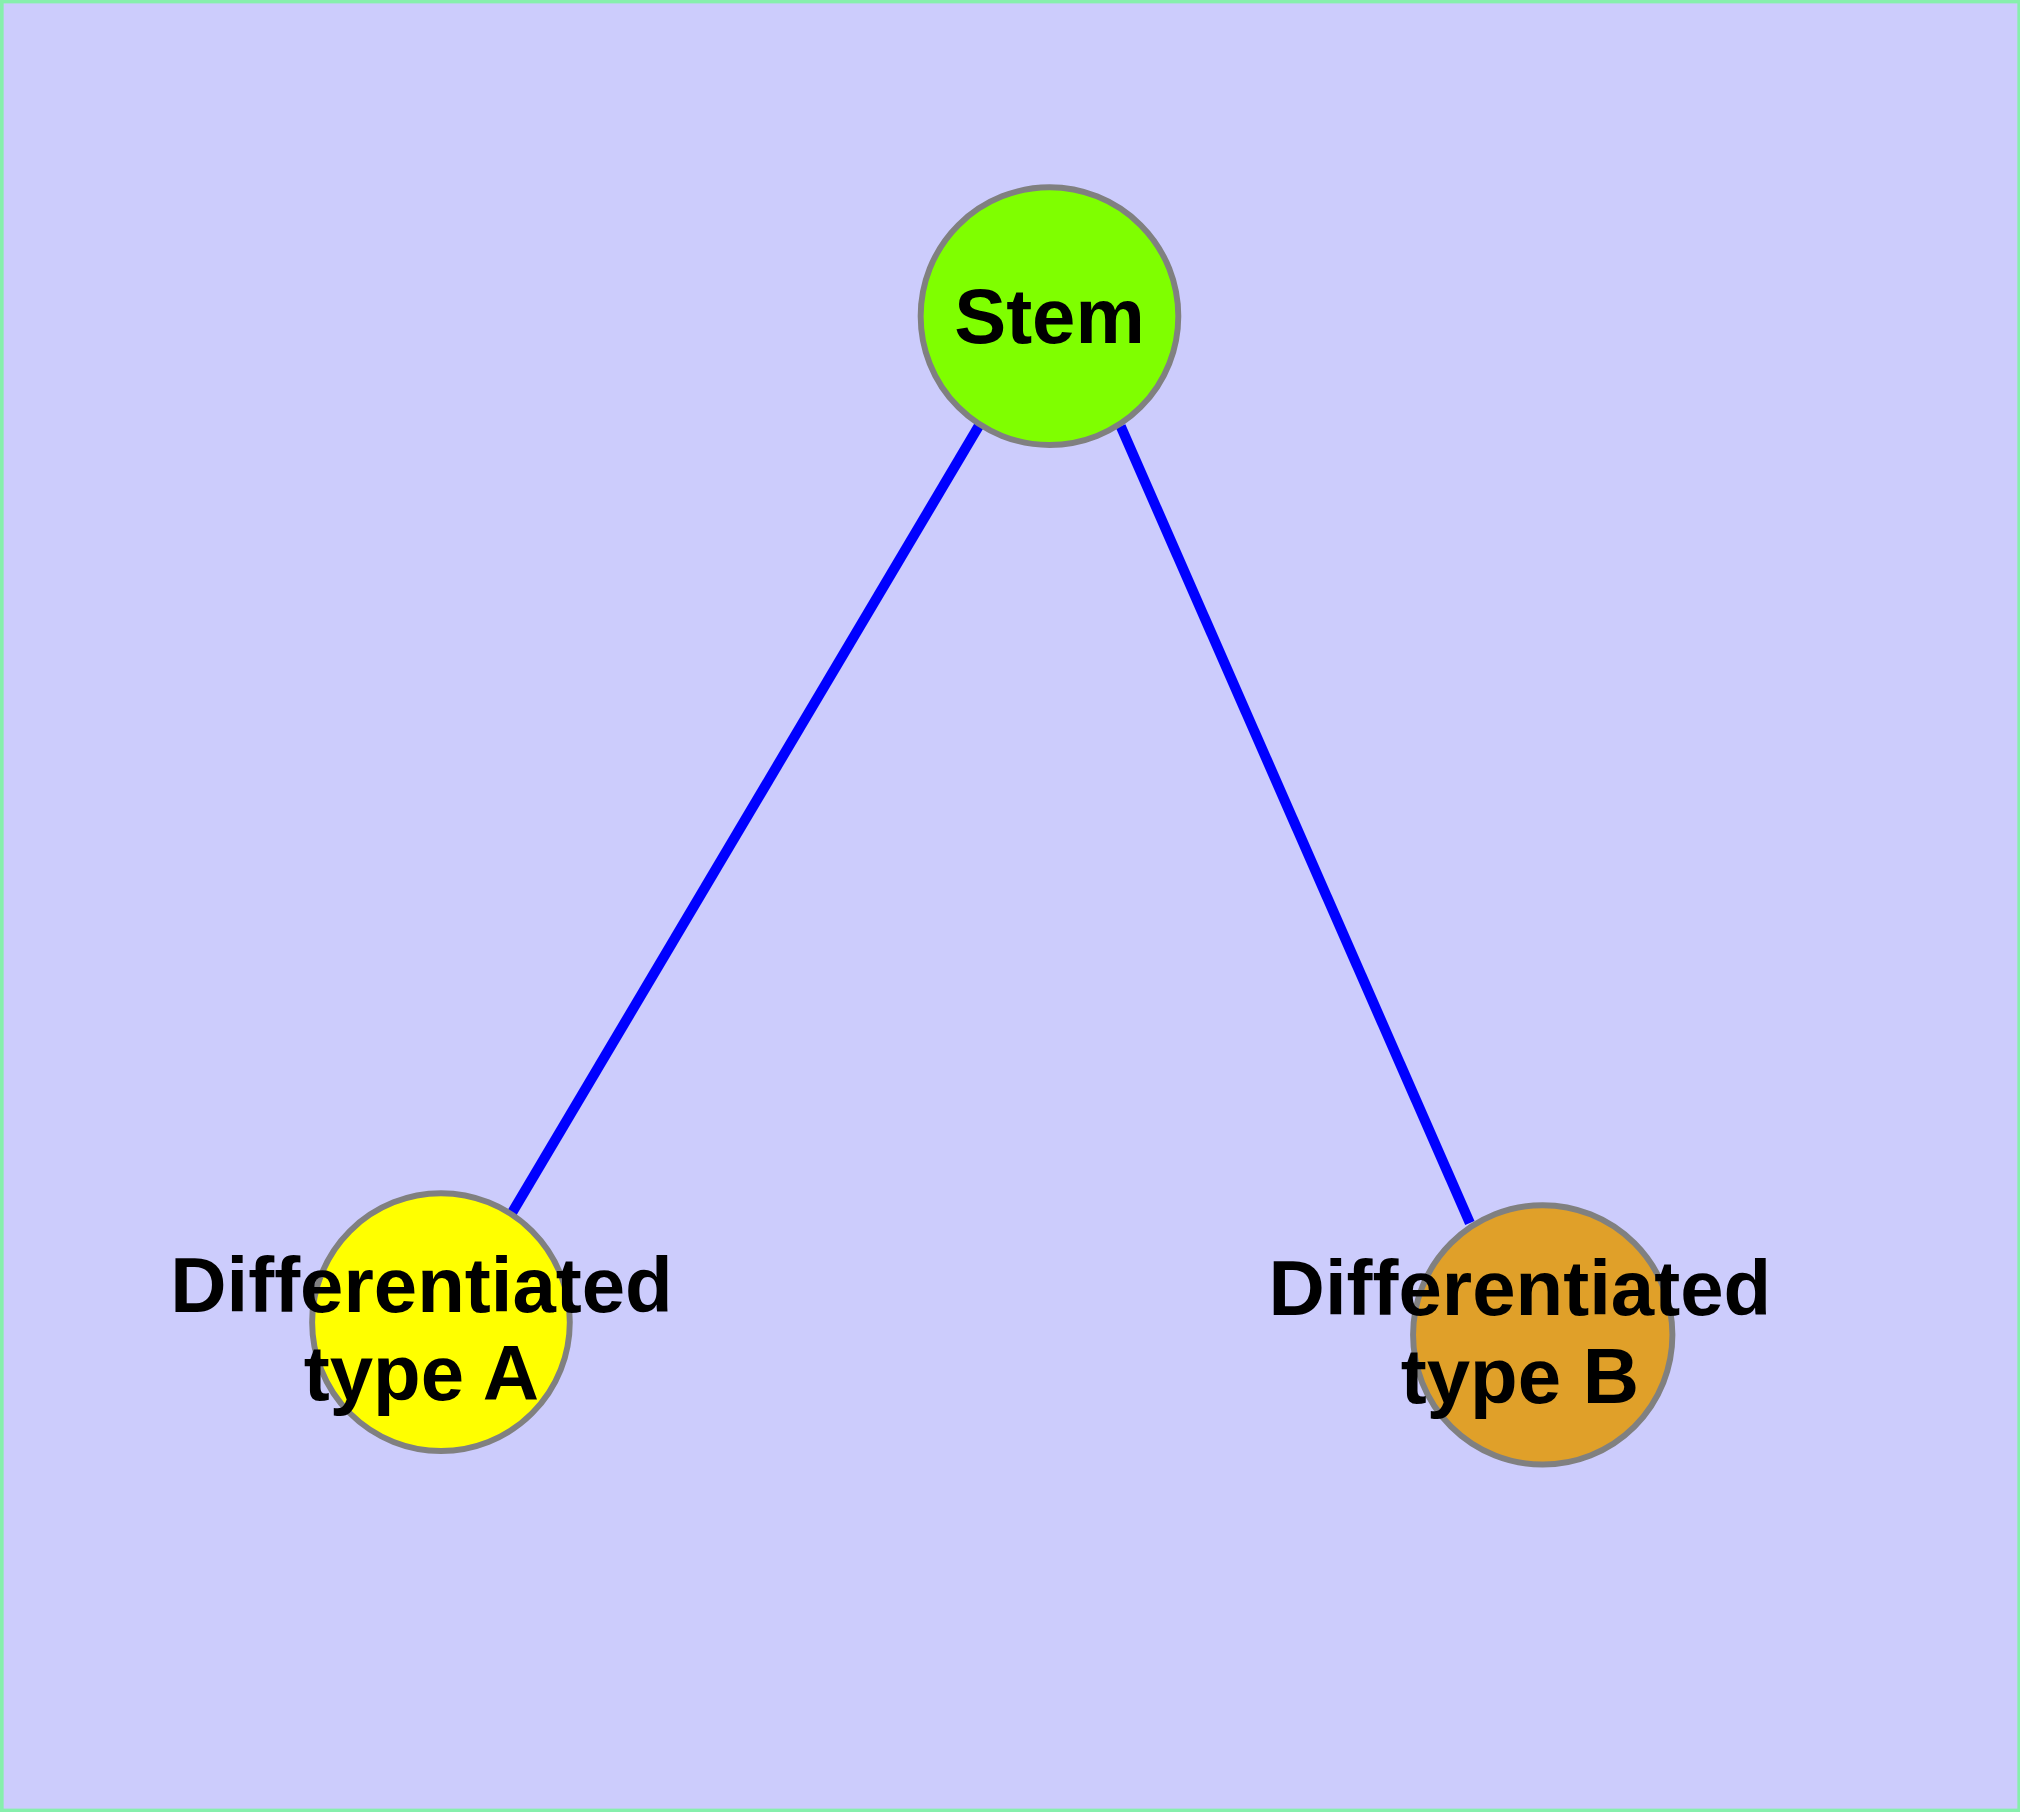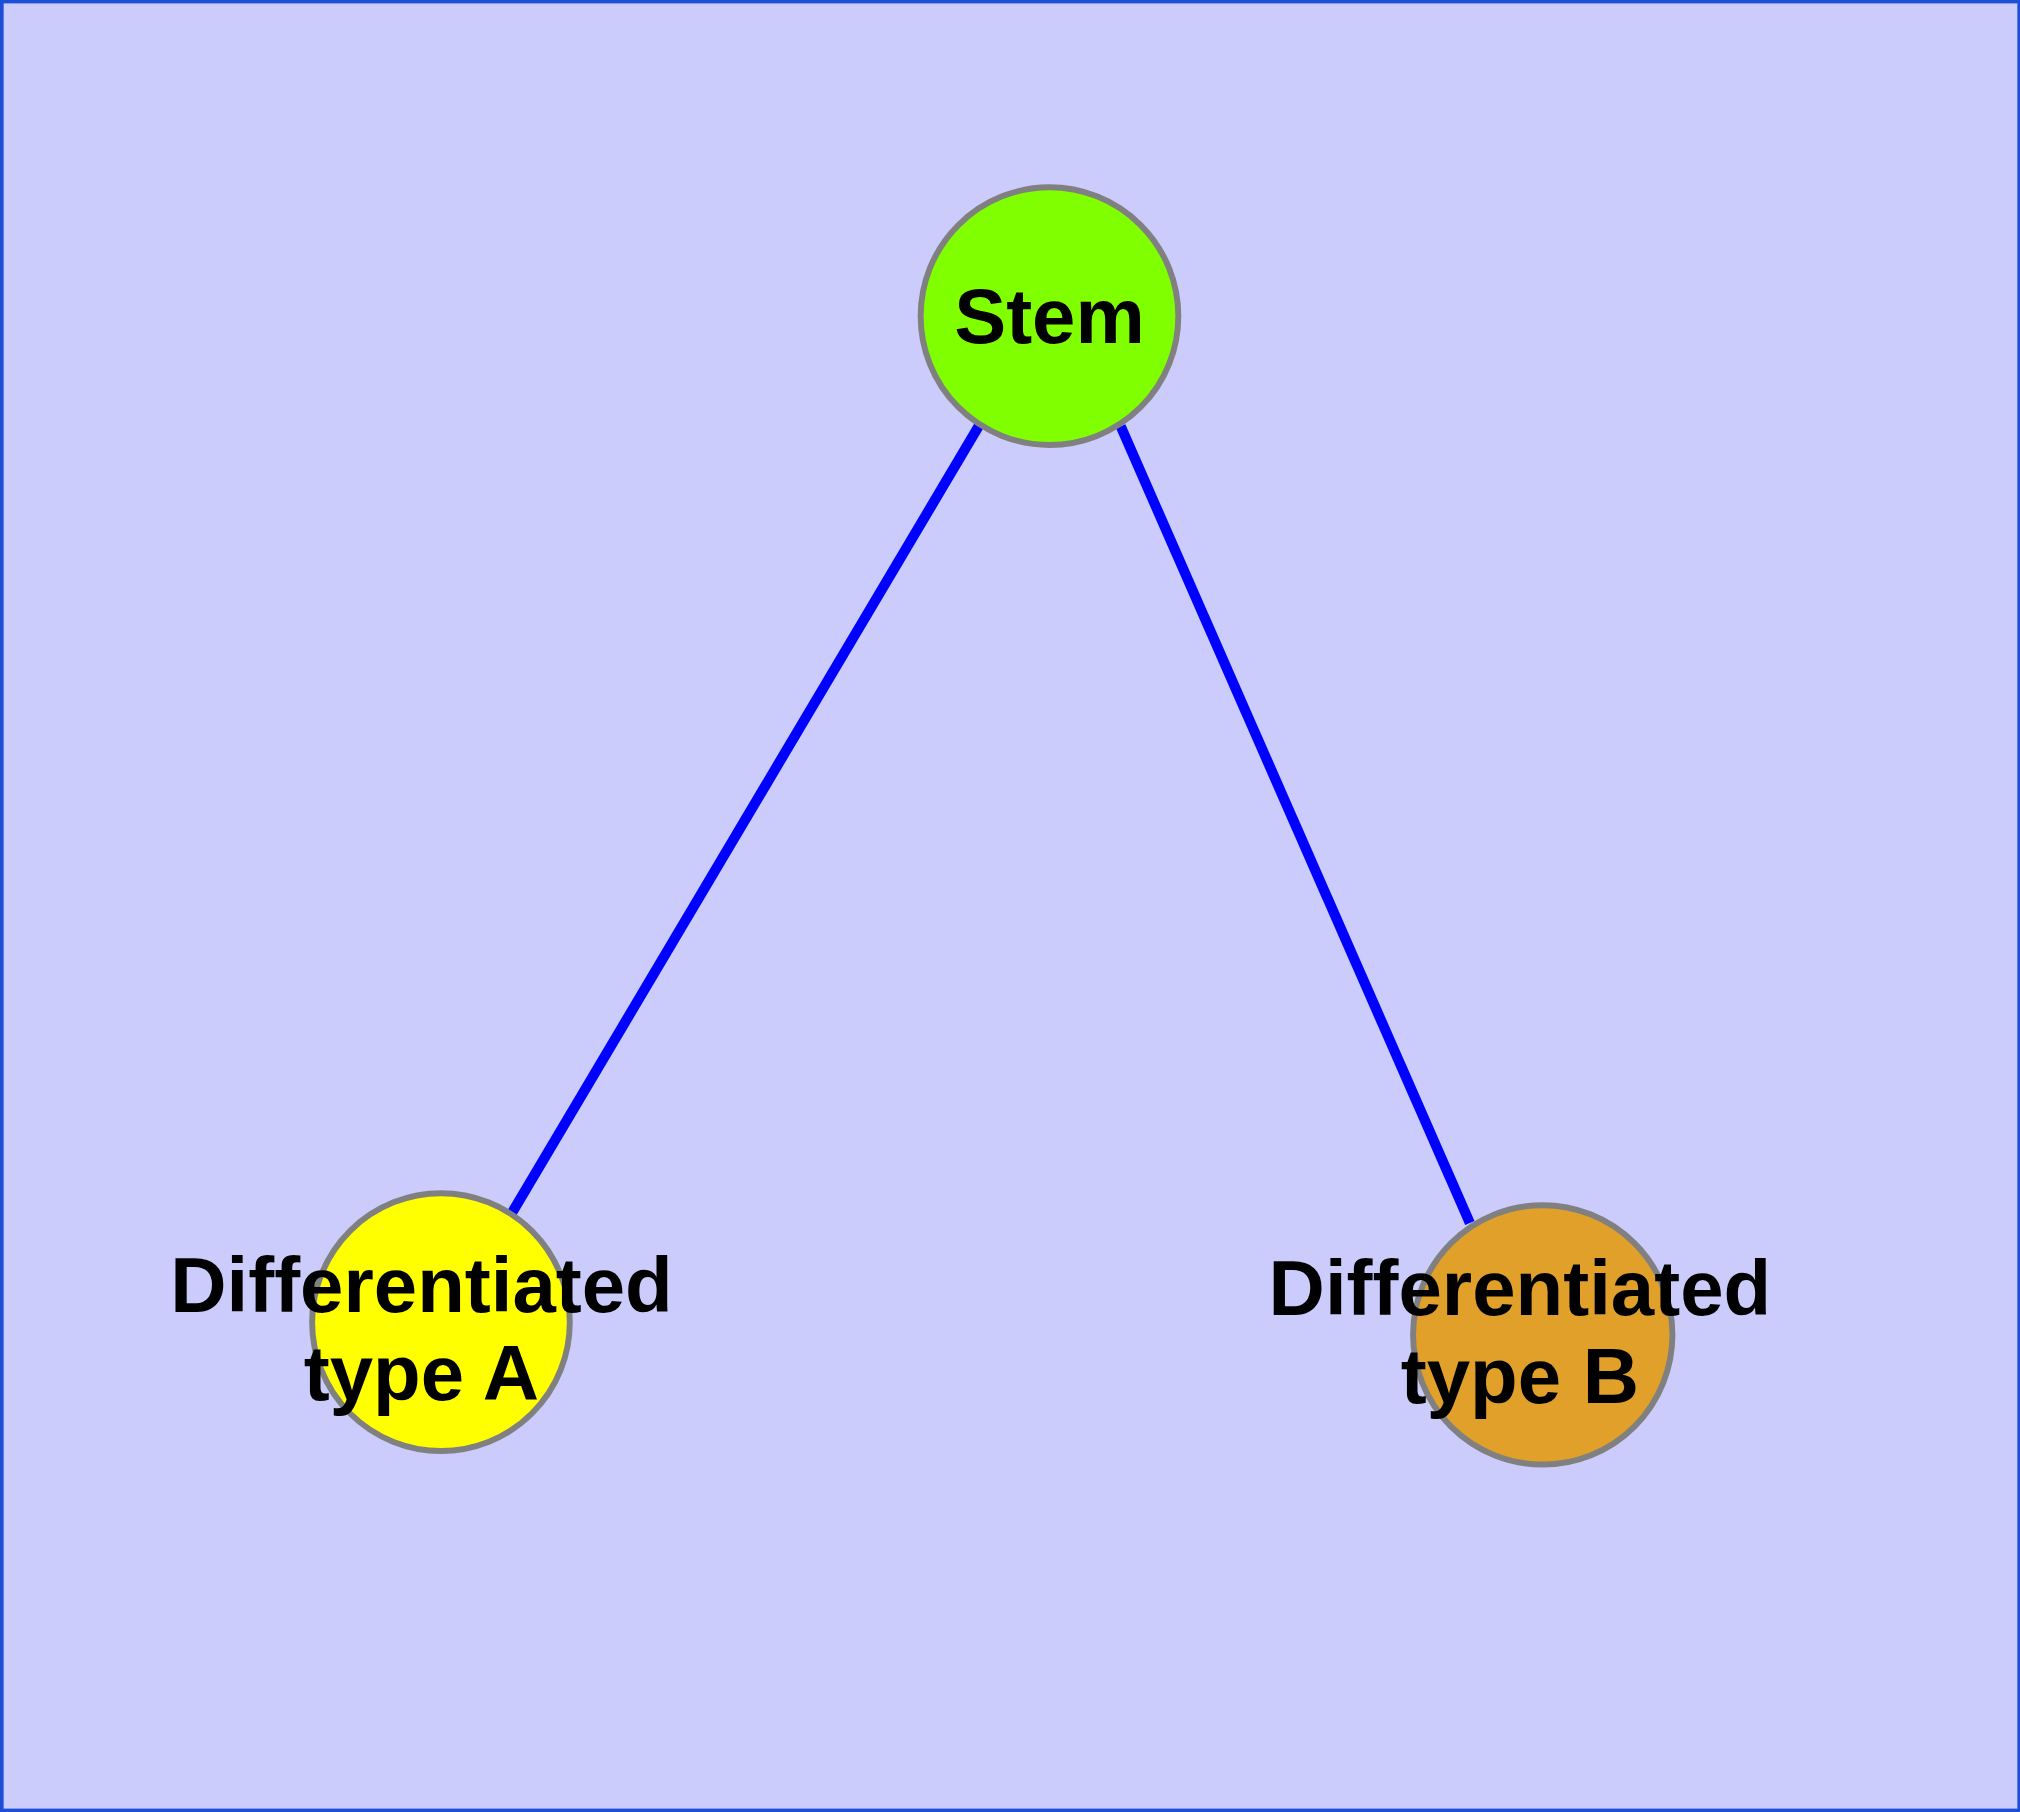--- a/index.html
+++ b/index.html
@@ -11,21 +11,21 @@
     width: 2021px;
     height: 1812px;
     overflow: hidden;
     font-family: "Liberation Sans", sans-serif;
   }
 
   #graph-canvas {
     position: relative;
     width: 2021px;
     height: 1812px;
-    background: #1d4ed8;
+    background: #86efac;
     box-sizing: border-box;
   }
 
   #graph-svg {
     position: absolute;
     left: 0;
     top: 0;
     width: 2021px;
     height: 1812px;
     display: block;

